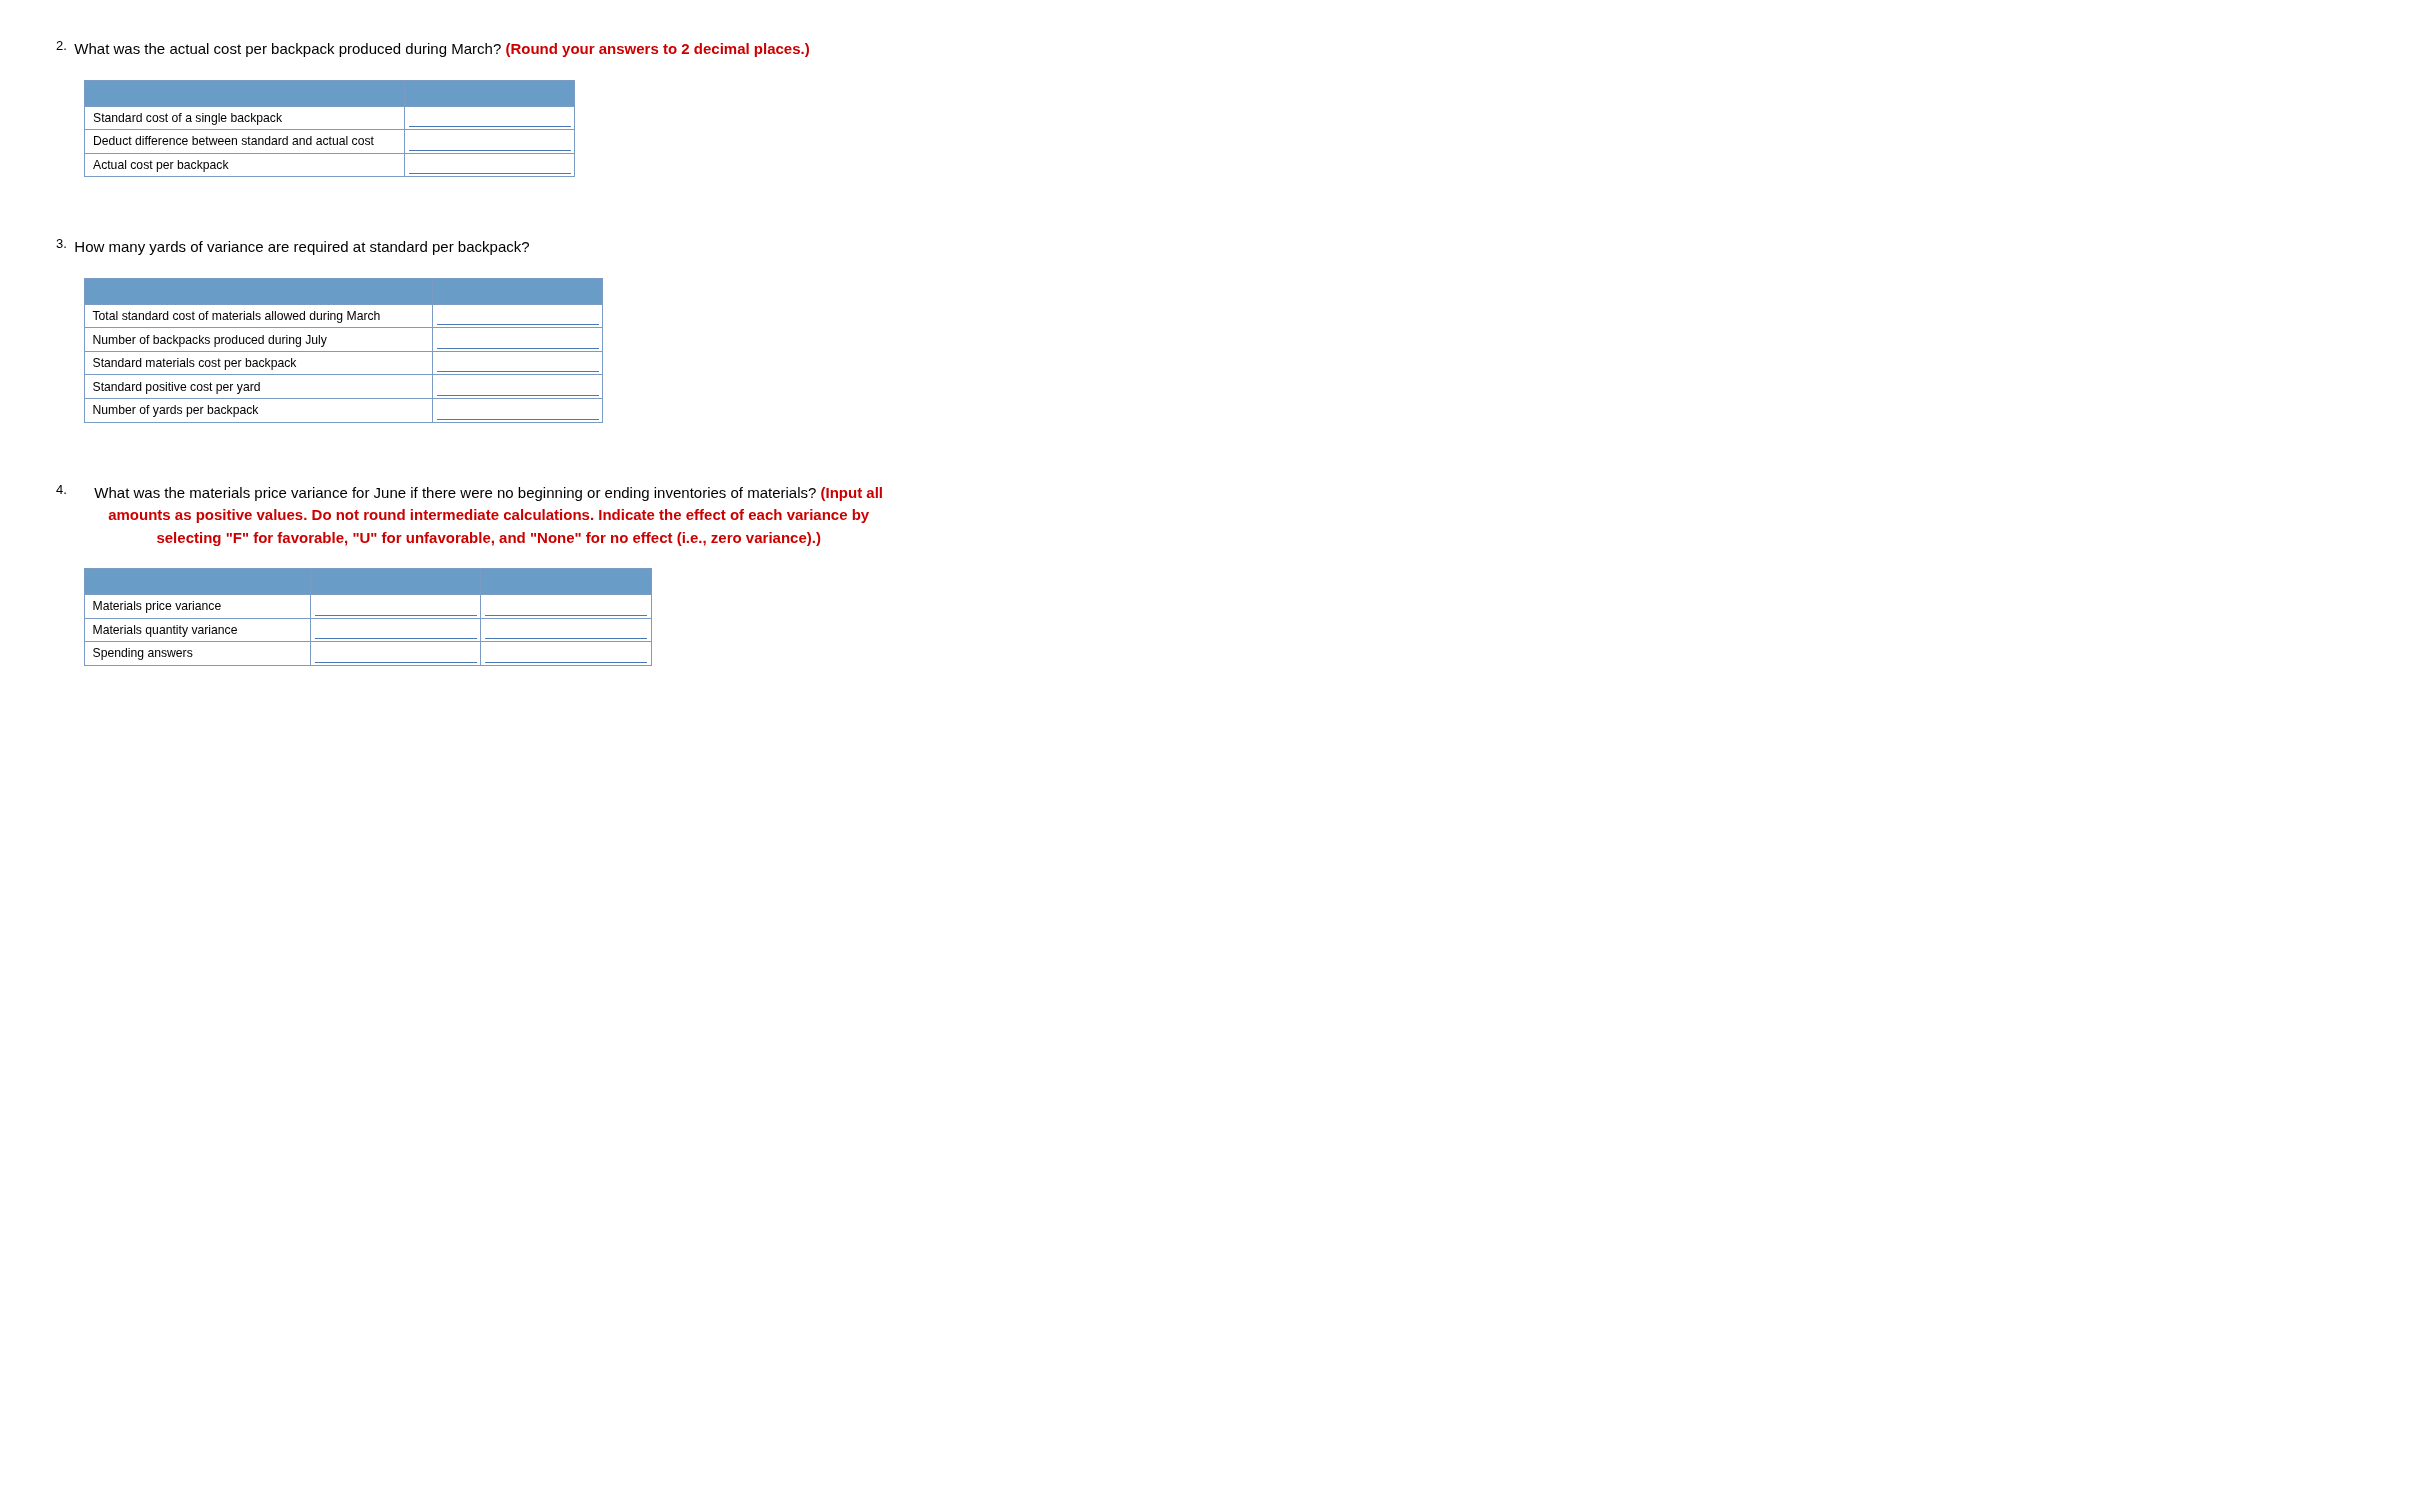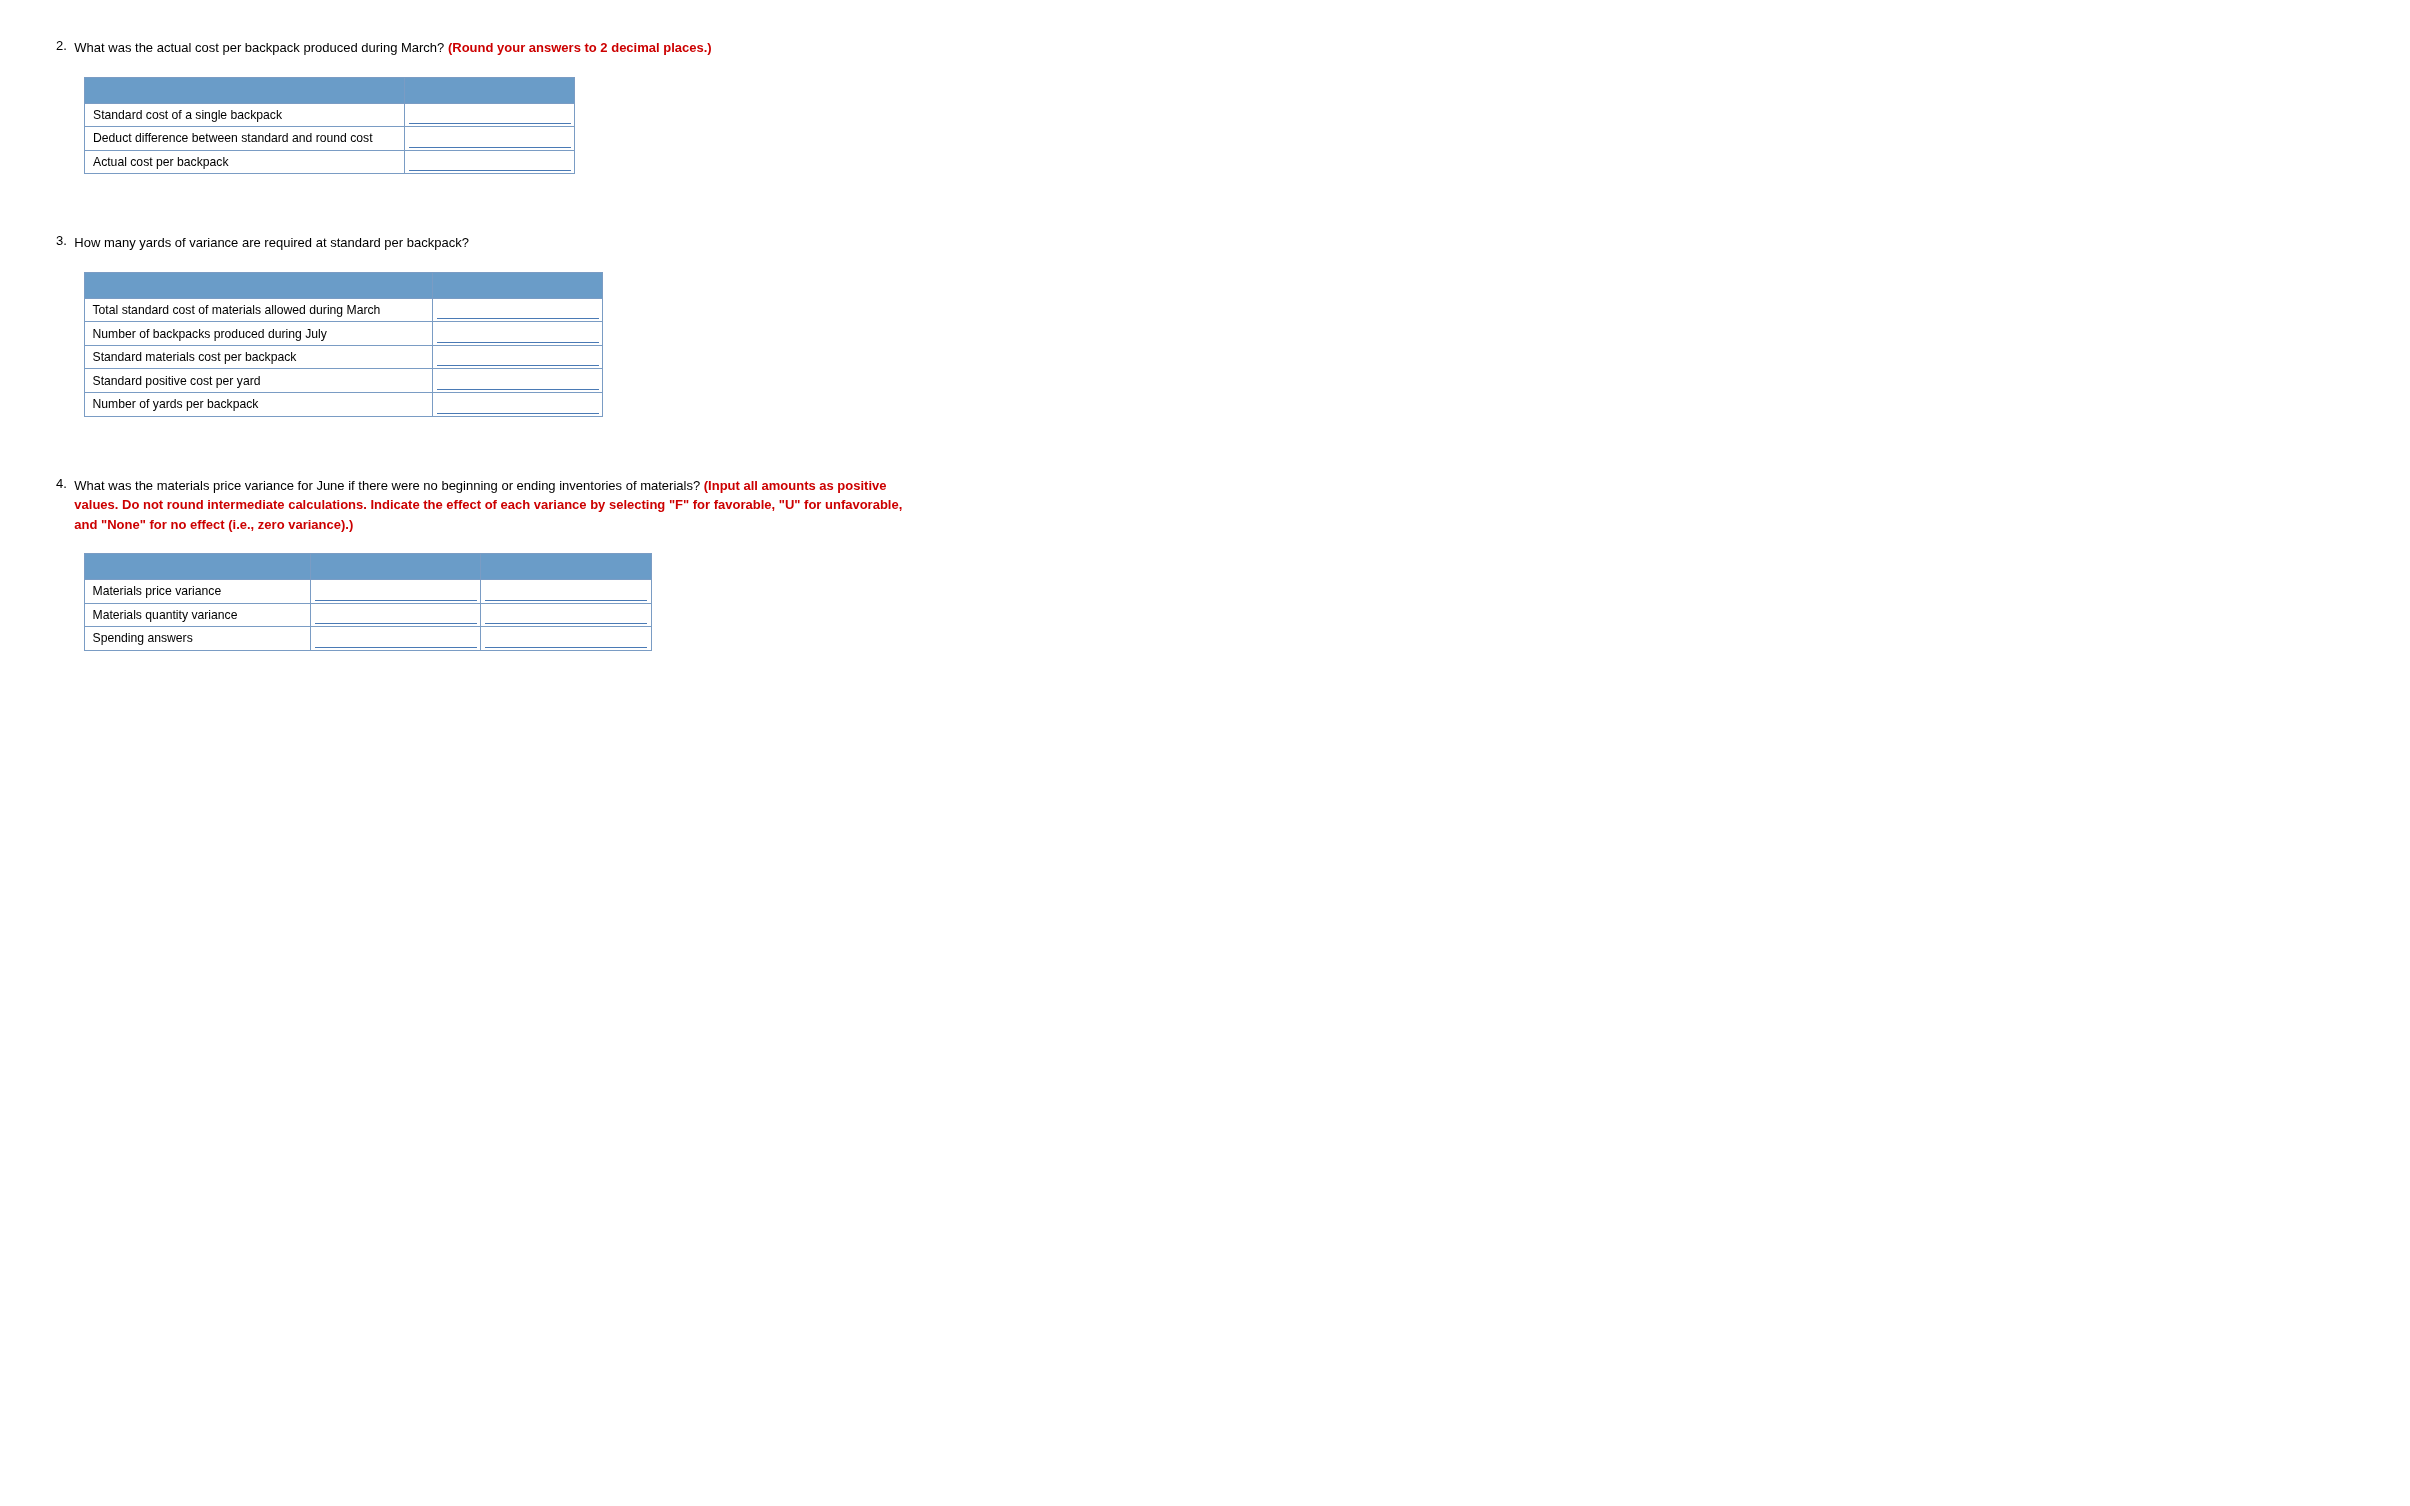--- a/index.html
+++ b/index.html
@@ -29,22 +29,23 @@
       max-width: 847px;
     }
 
     .question-number {
       margin-right: 7.5px;
       font-size: 13px;
       white-space: nowrap;
     }
 
     .question-text {
-      font-size: 13px;
+      font-size: 15px;
       line-height: 1.5;
+      text-align: center;
     }
 
     .question-text .red-bold {
       color: #cc0000;
       font-weight: bold;
     }
 
     .table-container {
       margin-left: 28px;
       display: inline-block;
@@ -130,21 +131,21 @@
           <td class="header-cell label-cell"></td>
           <td class="header-cell input-cell"></td>
         </tr>
       </thead>
       <tbody>
         <tr>
           <td class="label-cell">Standard cost of a single backpack</td>
           <td class="input-cell"><input type="text" style=""></td>
         </tr>
         <tr>
-          <td class="label-cell">Deduct difference between standard and round cost</td>
+          <td class="label-cell">Deduct difference between standard and actual cost</td>
           <td class="input-cell"><input type="text" style=""></td>
         </tr>
         <tr>
           <td class="label-cell">Actual cost per backpack</td>
           <td class="input-cell"><input type="text" style=""></td>
         </tr>
       </tbody>
     </table>
   </div>
 </div>

